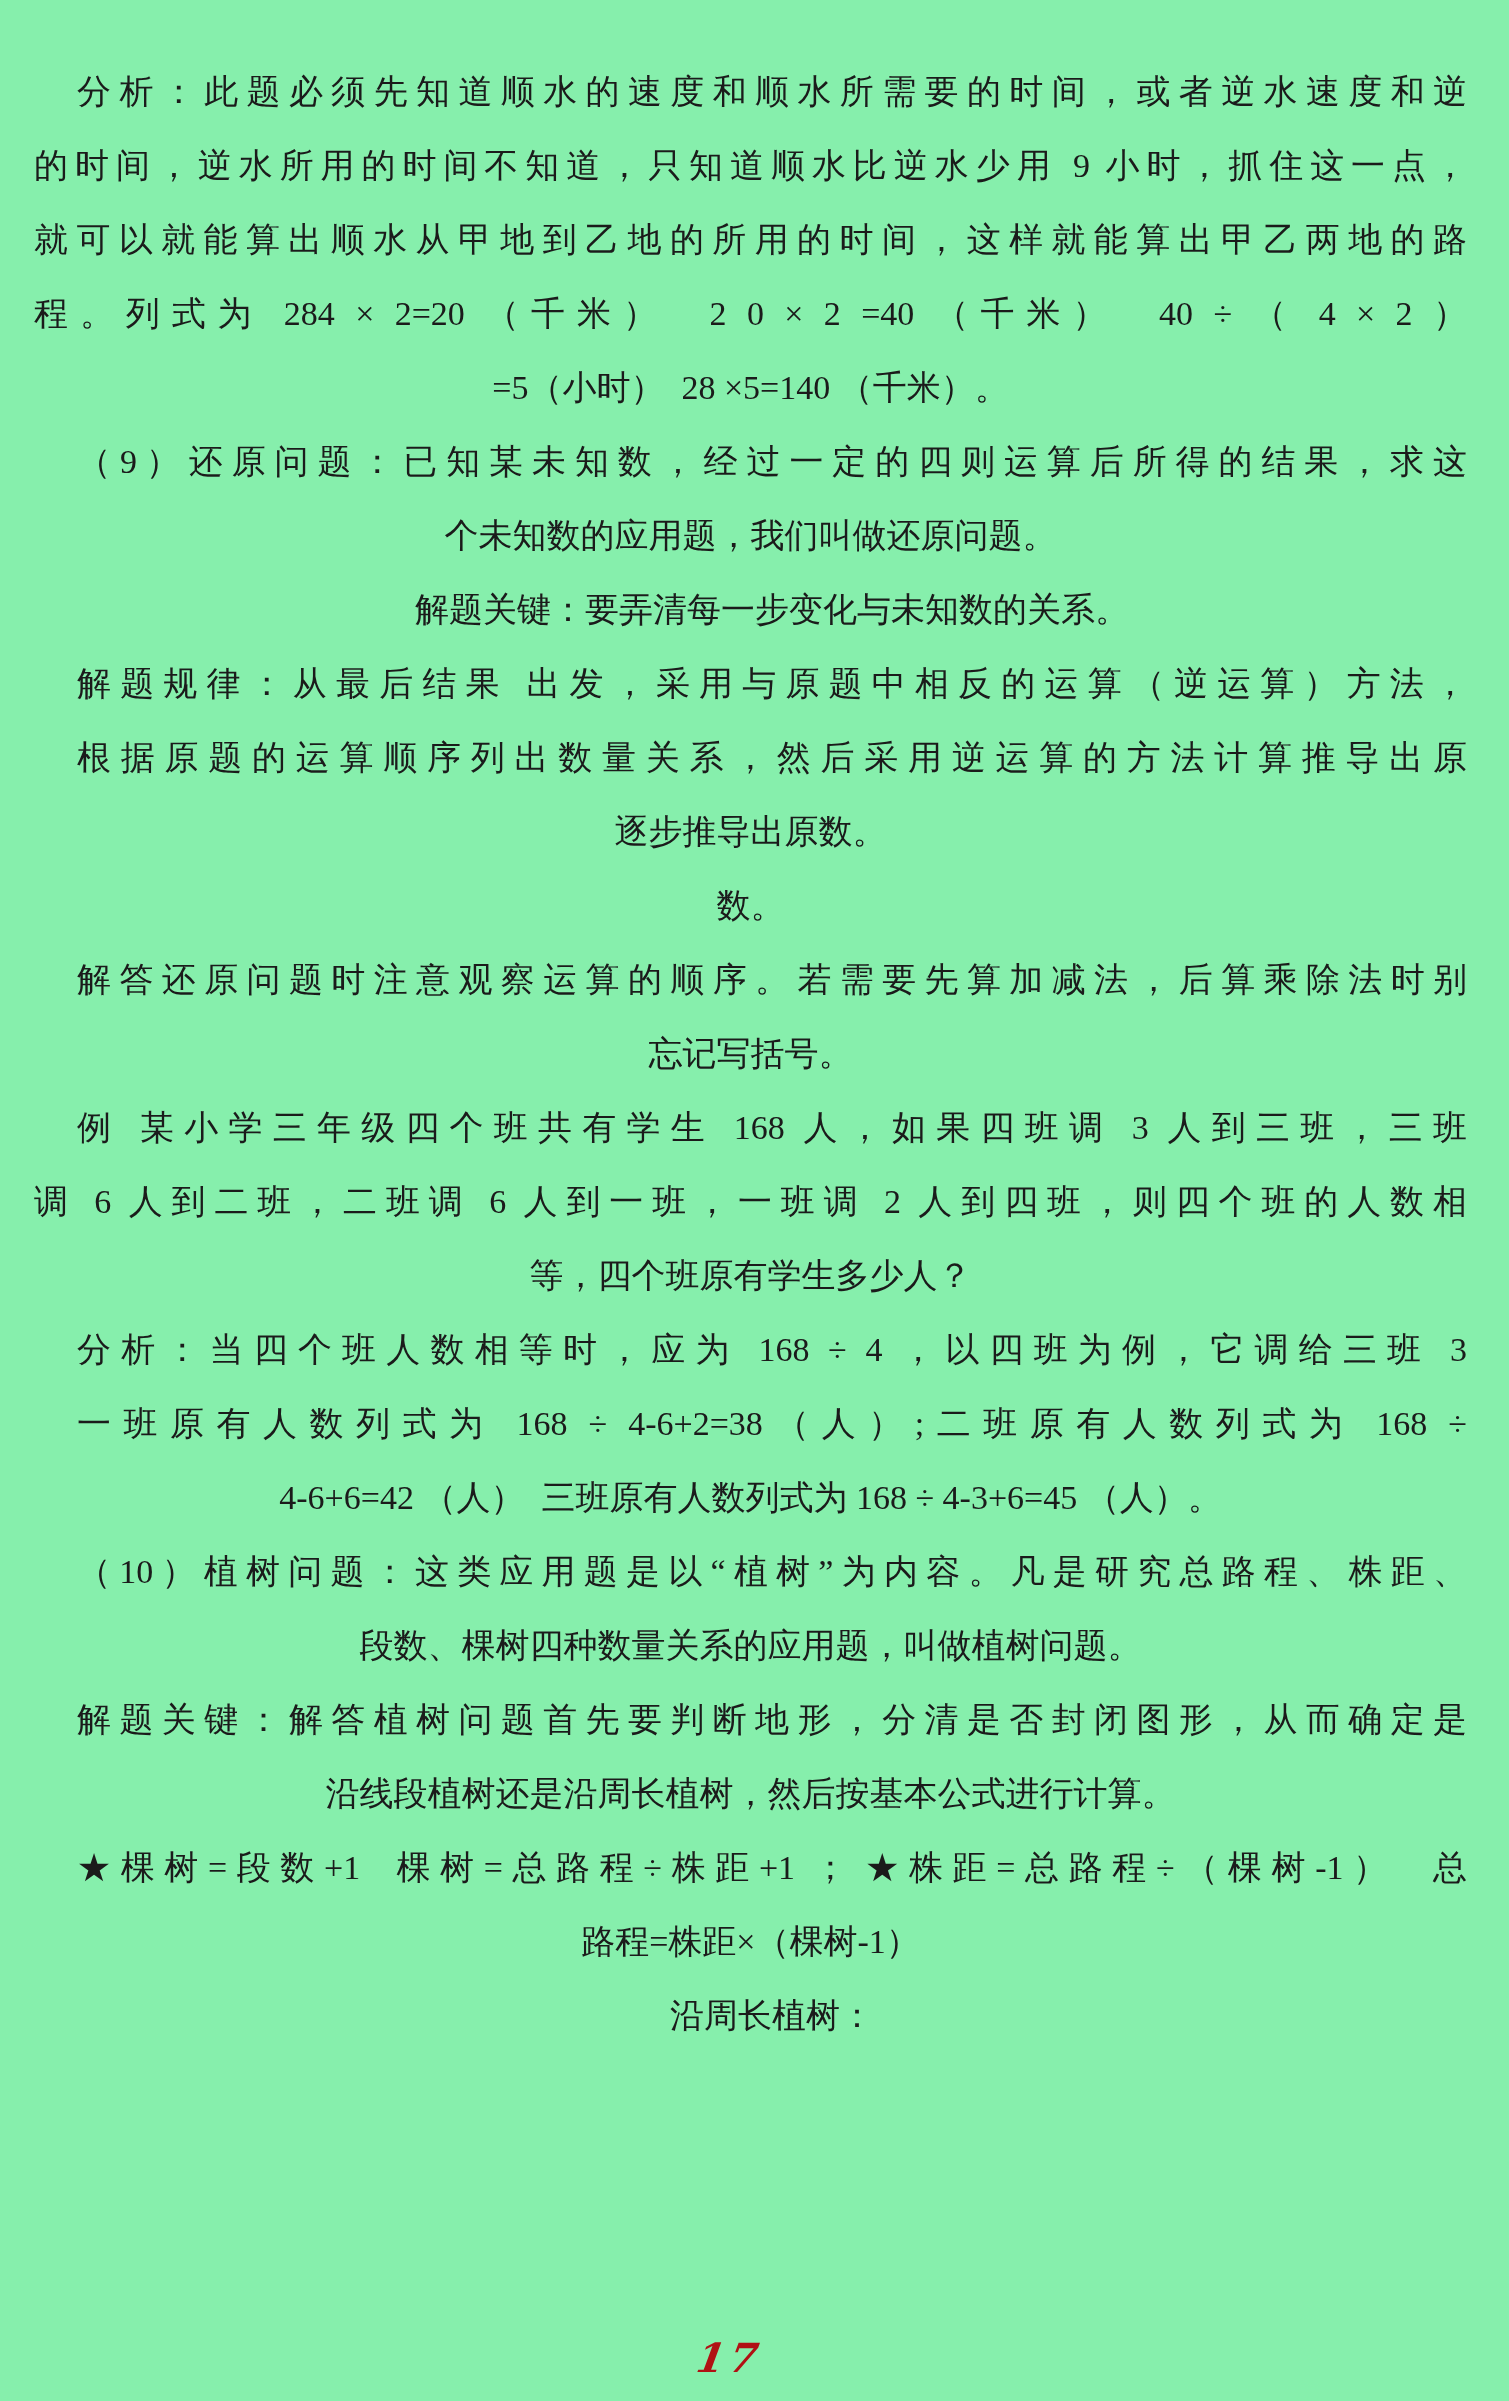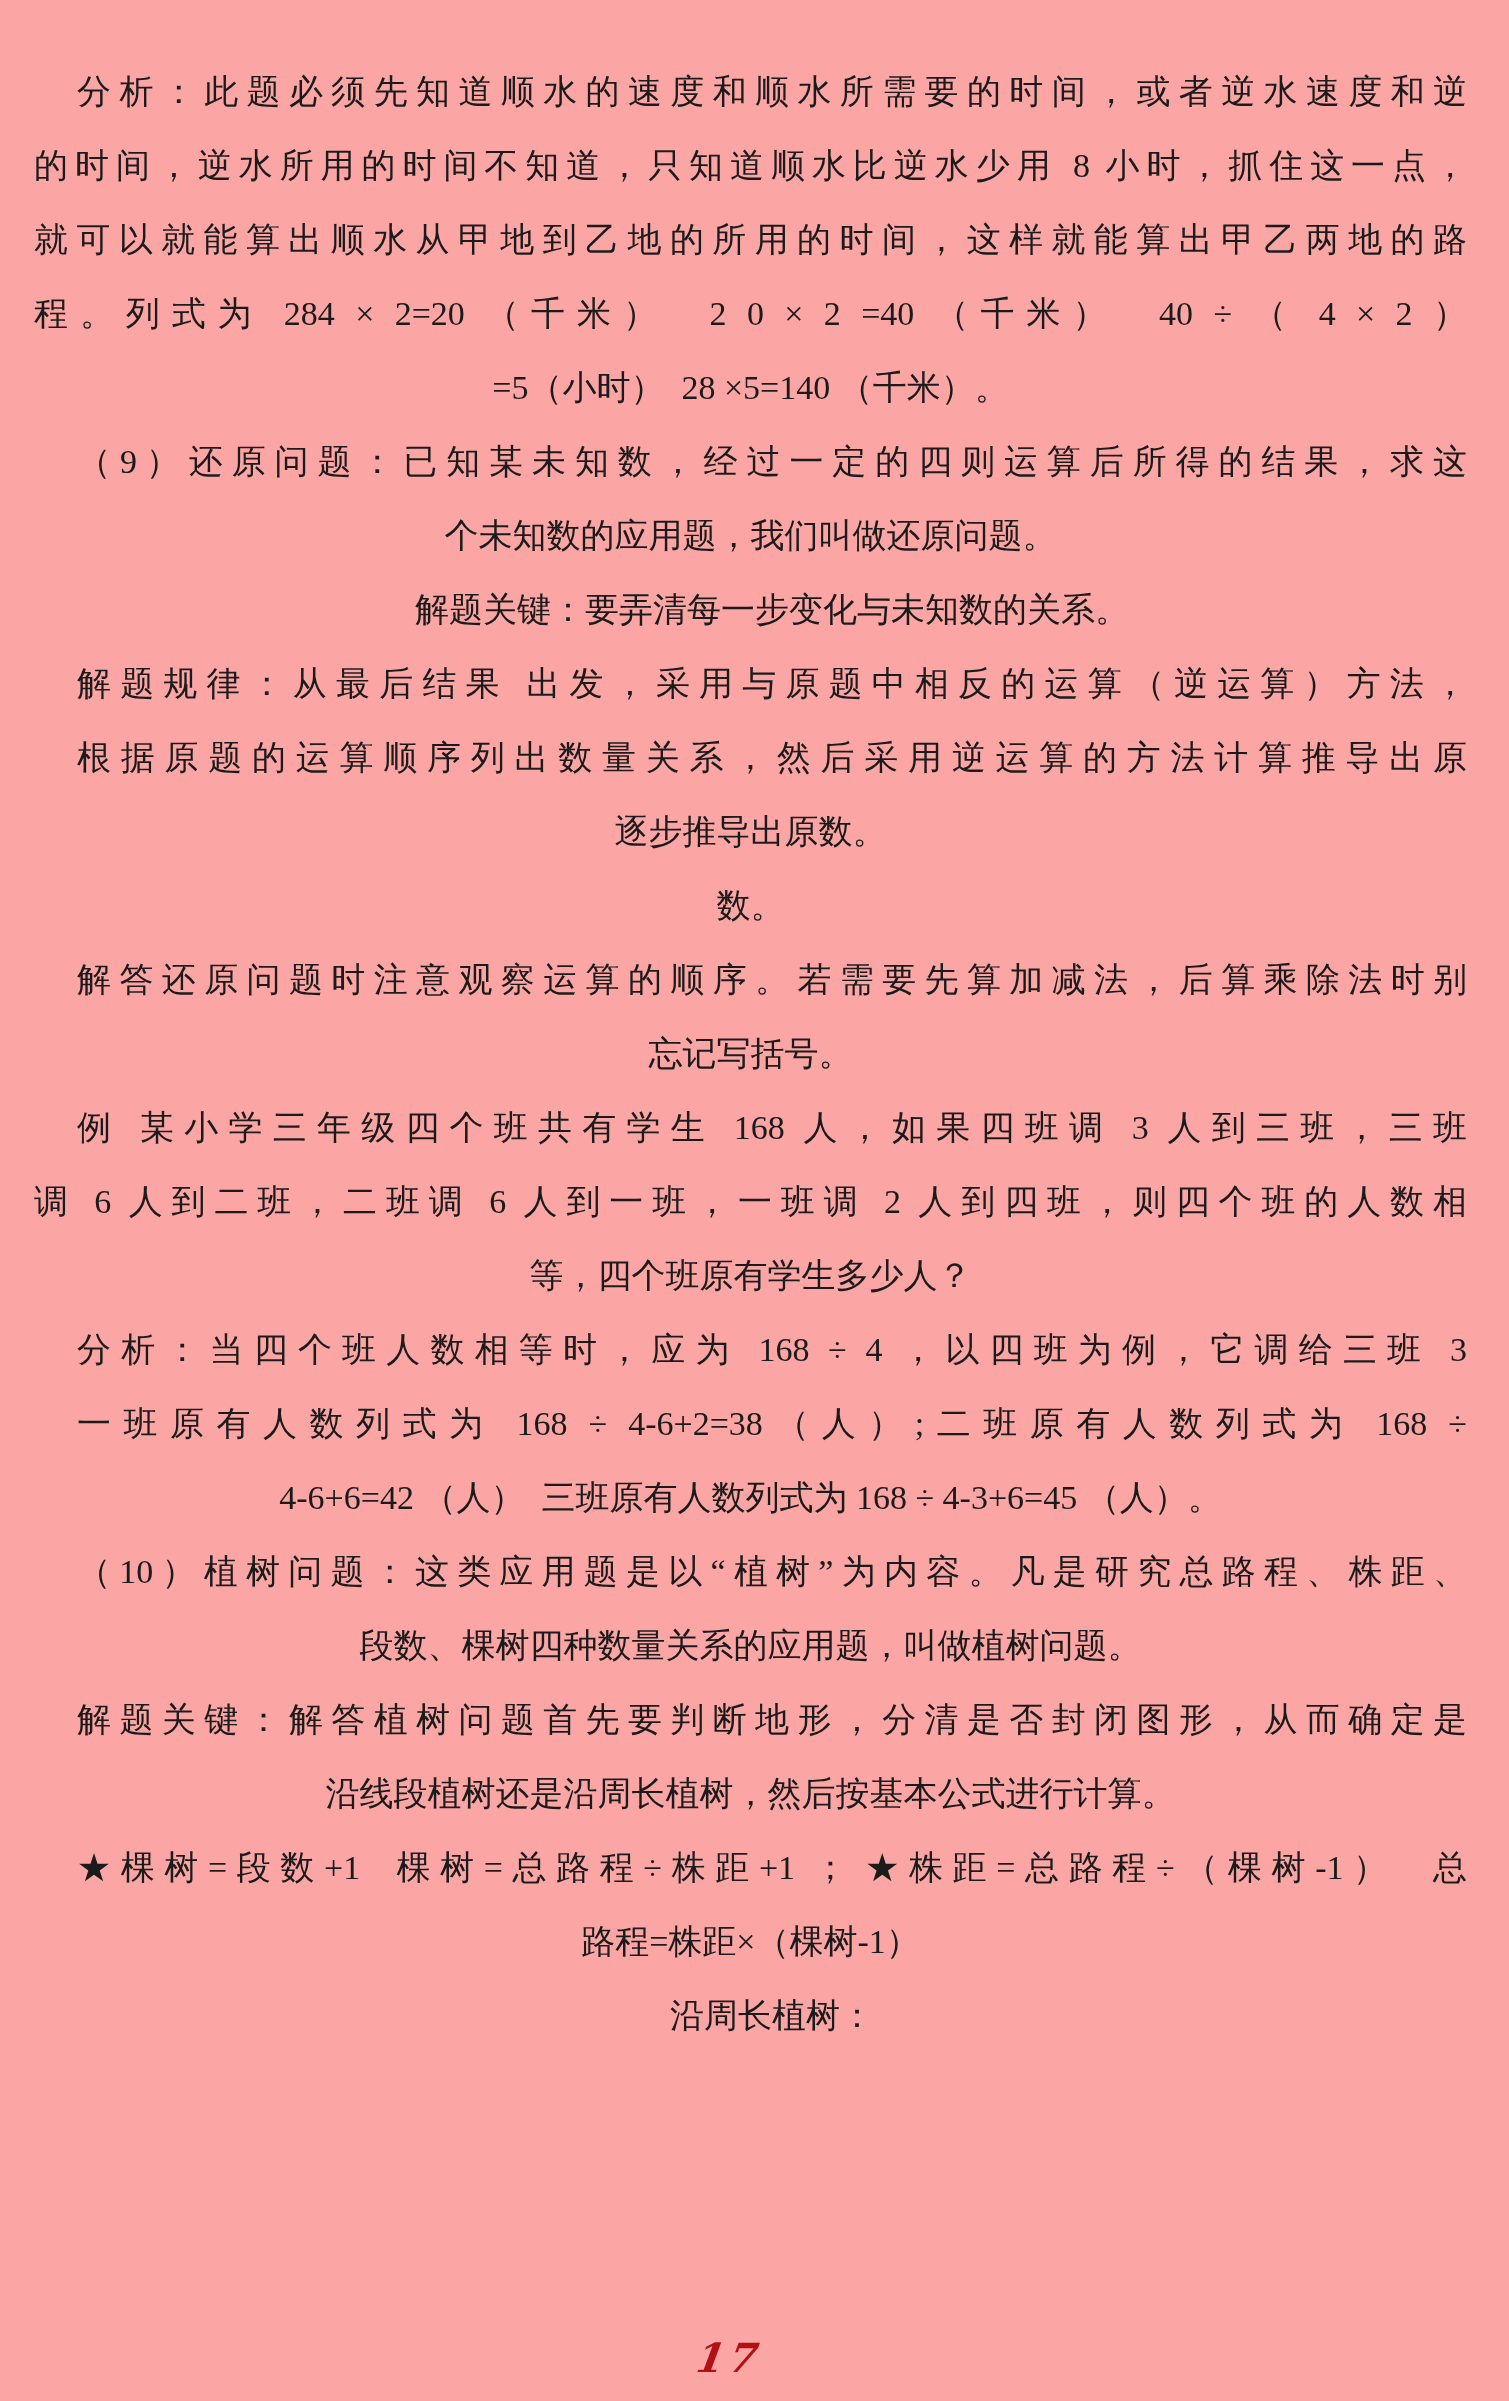--- a/index.html
+++ b/index.html
@@ -4,21 +4,21 @@
 <style>
   html, body {
     margin: 0;
     padding: 0;
     background: #ffffff;
   }
   .page {
     position: relative;
     width: 1509px;
     height: 2401px;
-    background: #fca5a5;
+    background: #86efac;
     overflow: hidden;
     font-family: "Liberation Serif", "DejaVu Serif", serif;
     color: var(--text-color, #1b1b1b);
   }
   .text-body {
     position: absolute;
     left: 34px;
     right: 42px;
     top: 55px;
   }
@@ -51,21 +51,21 @@
     color: var(--pagenum-color, #b01114);
     font-family: "DejaVu Serif", serif;
   }
 </style>
 </head>
 <body style="--text-color: #1b1b1b; --pagenum-color: #b01114;">
 
 <div class="page">
   <div class="text-body">
       <div class="line indent fill">分析：此题必须先知道顺水的速度和顺水所需要的时间，或者逆水速度和逆</div>
-      <div class="line fill">的时间，逆水所用的时间不知道，只知道顺水比逆水少用 8 小时，抓住这一点，</div>
+      <div class="line fill">的时间，逆水所用的时间不知道，只知道顺水比逆水少用 9 小时，抓住这一点，</div>
       <div class="line fill">就可以就能算出顺水从甲地到乙地的所用的时间，这样就能算出甲乙两地的路</div>
       <div class="line fill">程。列式为 284 × 2=20 （千米）  2 0 × 2 =40 （千米）  40 ÷ （ 4 × 2 ）</div>
       <div class="line">=5（小时）  28 ×5=140 （千米）。</div>
       <div class="line indent fill">（9）还原问题：已知某未知数，经过一定的四则运算后所得的结果，求这</div>
       <div class="line">个未知数的应用题，我们叫做还原问题。</div>
       <div class="line indent">解题关键：要弄清每一步变化与未知数的关系。</div>
       <div class="line indent fill">解题规律：从最后结果 出发，采用与原题中相反的运算（逆运算）方法，</div>
       <div class="line indent fill">根据原题的运算顺序列出数量关系，然后采用逆运算的方法计算推导出原</div>
       <div class="line">逐步推导出原数。</div>
       <div class="line">数。</div>

